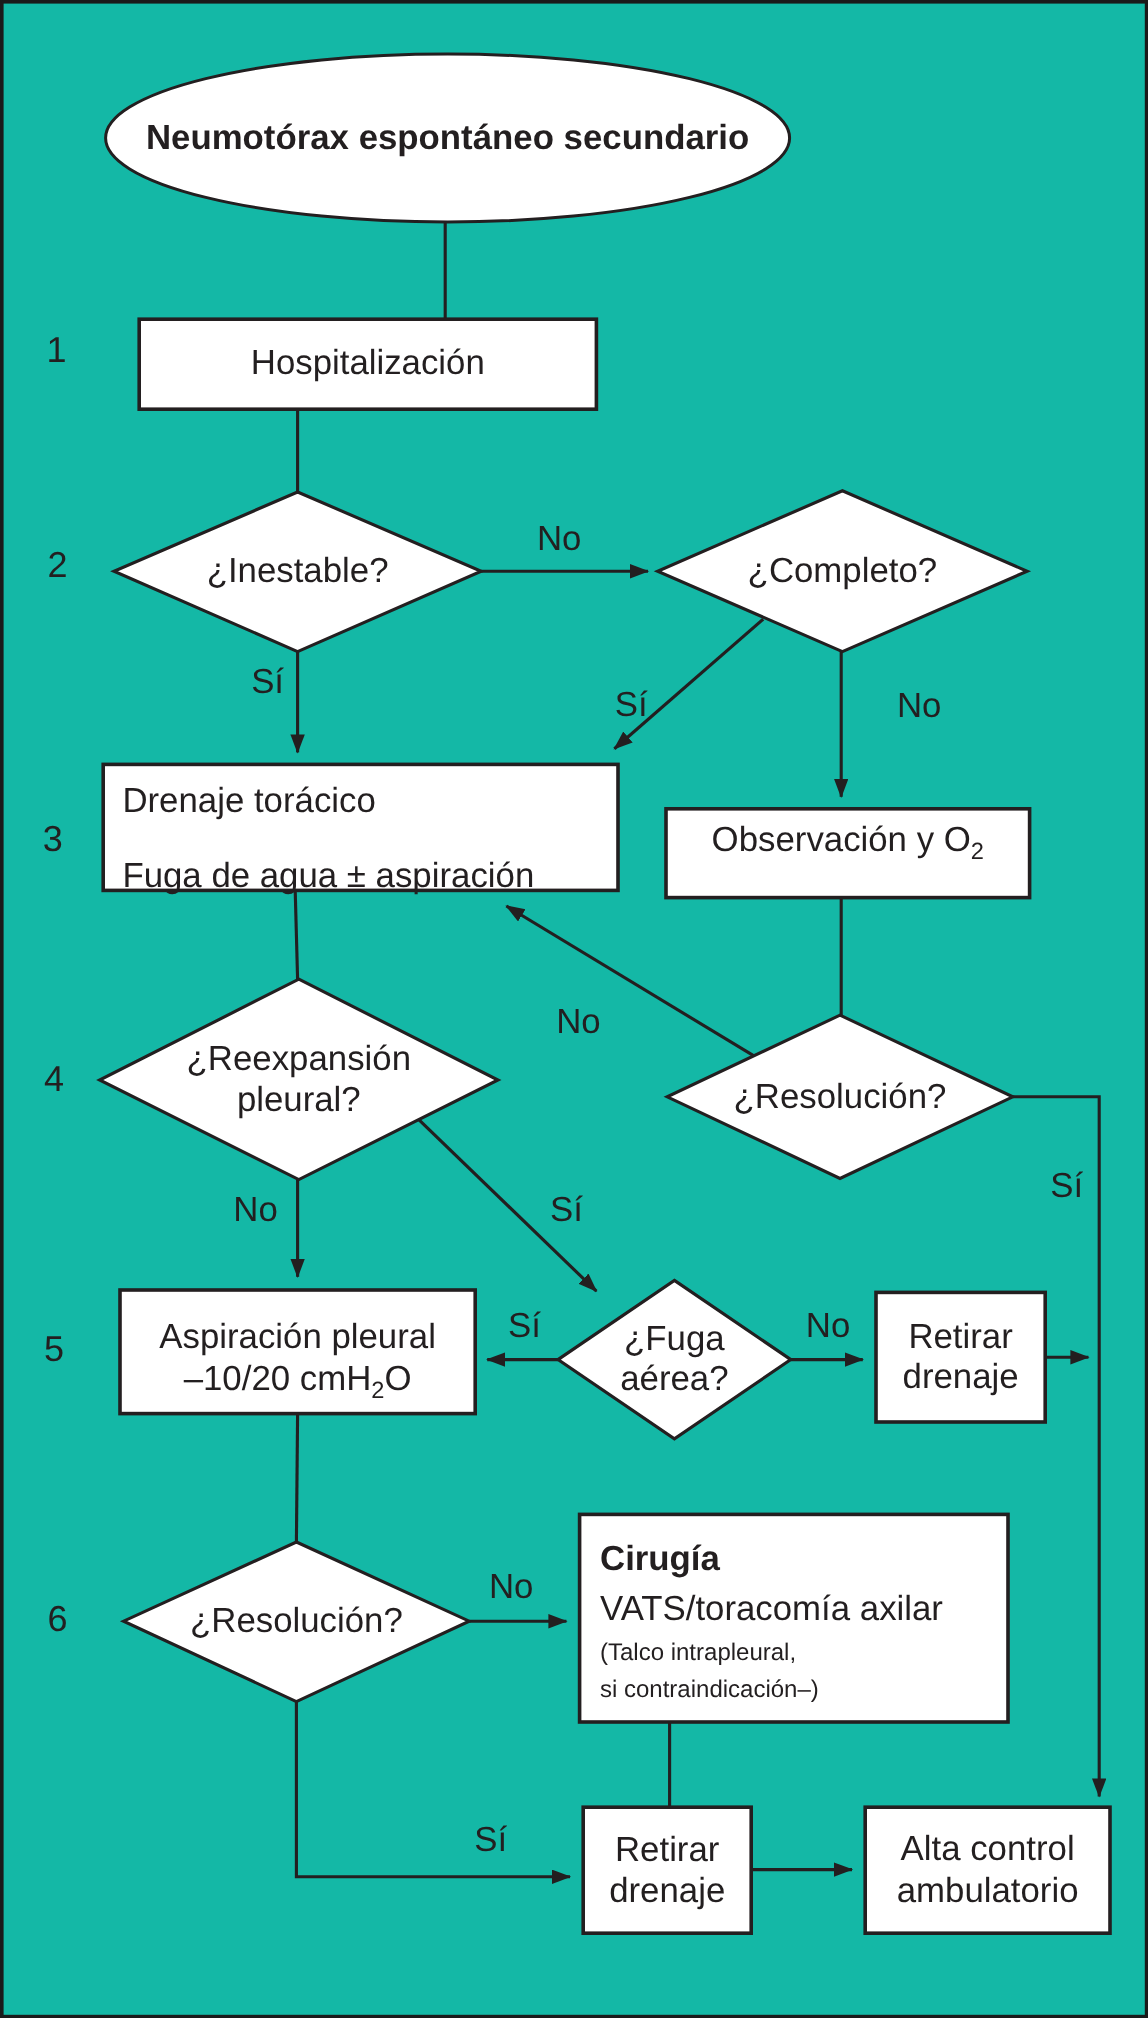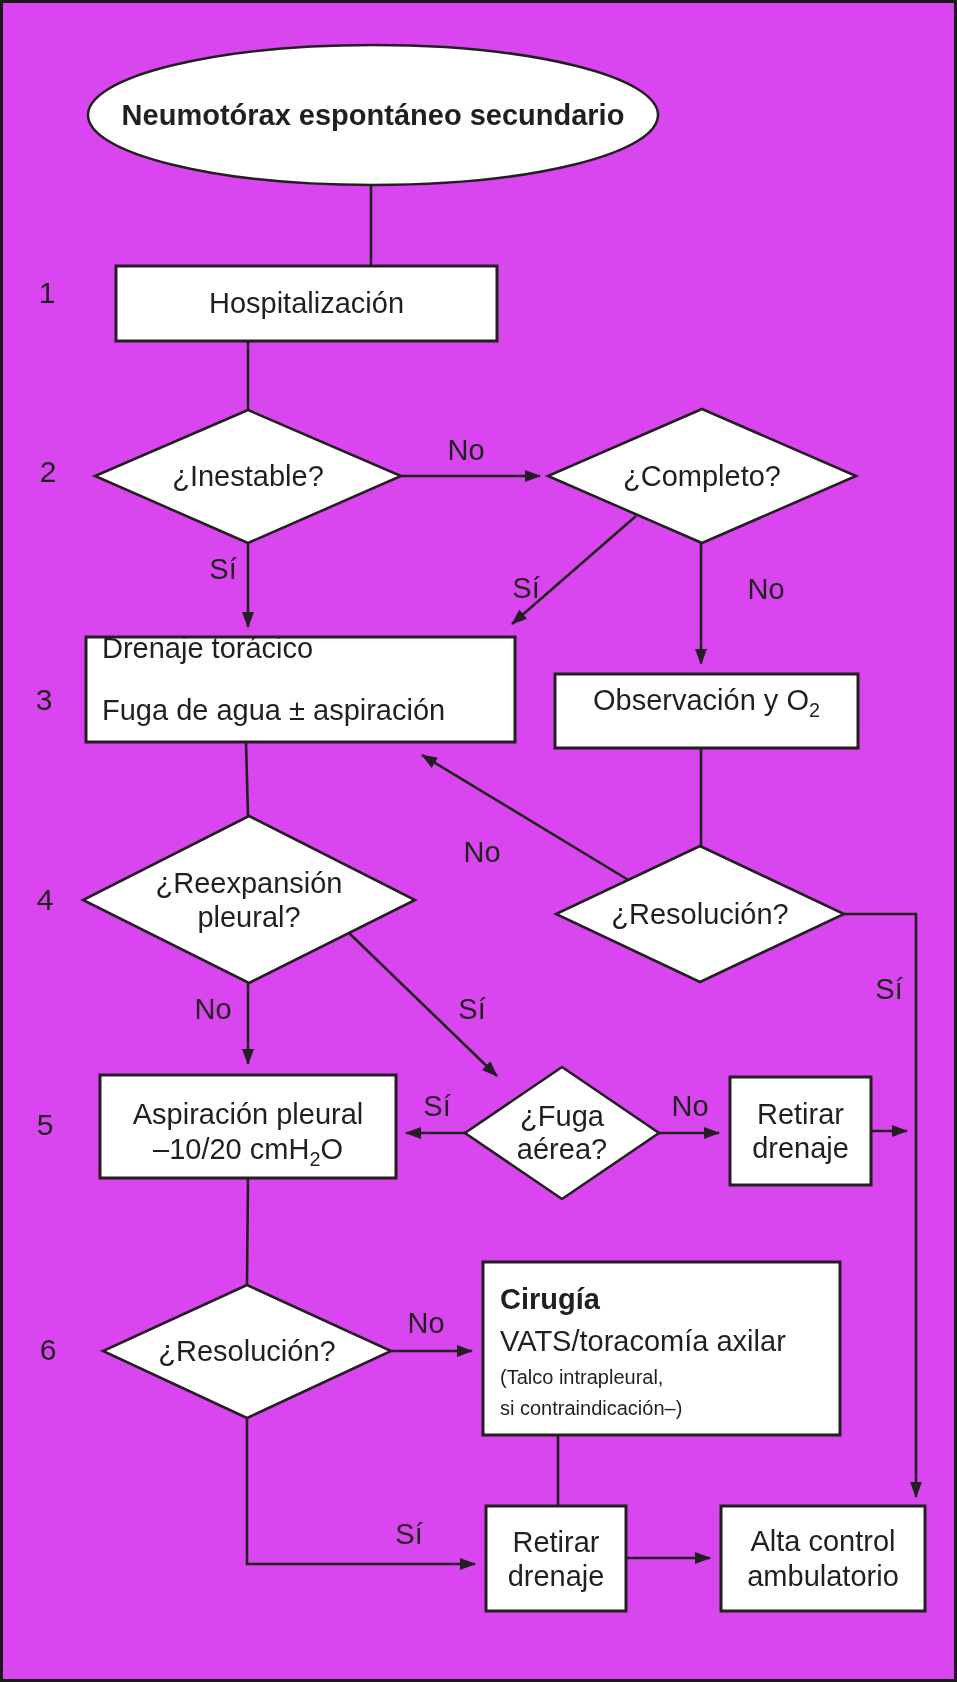--- a/index.html
+++ b/index.html
@@ -1,19 +1,19 @@
 <!DOCTYPE html>
 <html><head>
 <meta charset="utf-8">
 <style>
   html,body{margin:0;padding:0;background:#ffffff;}
   #canvas{
     position:relative;
     width:957px;height:1682px;
-    background:#d946ef;
+    background:#14b8a6;
     border:3px solid #1a1a1a;
     box-sizing:border-box;
     font-family:"Liberation Sans", sans-serif;
     color:#231f20;
     overflow:hidden;
   }
   #wires{position:absolute;left:0;top:0;width:957px;height:1682px;}
   .shape{fill:#ffffff;stroke:#231f20;}
   .wire{stroke:#231f20;stroke-width:2.6;fill:none;}
   .txt{
@@ -88,21 +88,21 @@
   </svg>
 
   <div class="txt title-txt" style="left:100px;top:47px;width:540px;height:130px;">Neumotórax espontáneo secundario</div>
 
   <div class="txt" style="left:113px;top:263px;width:381px;height:75px;">Hospitalización</div>
 
   <div class="txt" style="left:545px;top:406px;width:308px;height:134px;">¿Completo?</div>
 
   <div class="txt" style="left:92px;top:407px;width:306px;height:133px;">¿Inestable?</div>
 
-  <div class="txt leftalign" style="left:99px;top:632px;width:410px;height:87px;line-height:36px;gap:26px;">
+  <div class="txt leftalign" style="left:99px;top:652px;width:410px;height:87px;line-height:36px;gap:26px;">
     <div>Drenaje torácico</div>
     <div>Fuga de agua ± aspiración</div>
   </div>
 
   <div class="txt" style="left:552px;top:671px;width:303px;height:62px;">
     <div><span>Observación y O</span><sub>2</sub></div>
   </div>
 
   <div class="txt" style="left:80px;top:813px;width:332px;height:167px;line-height:34px;">
     <div>¿Reexpansión</div>

